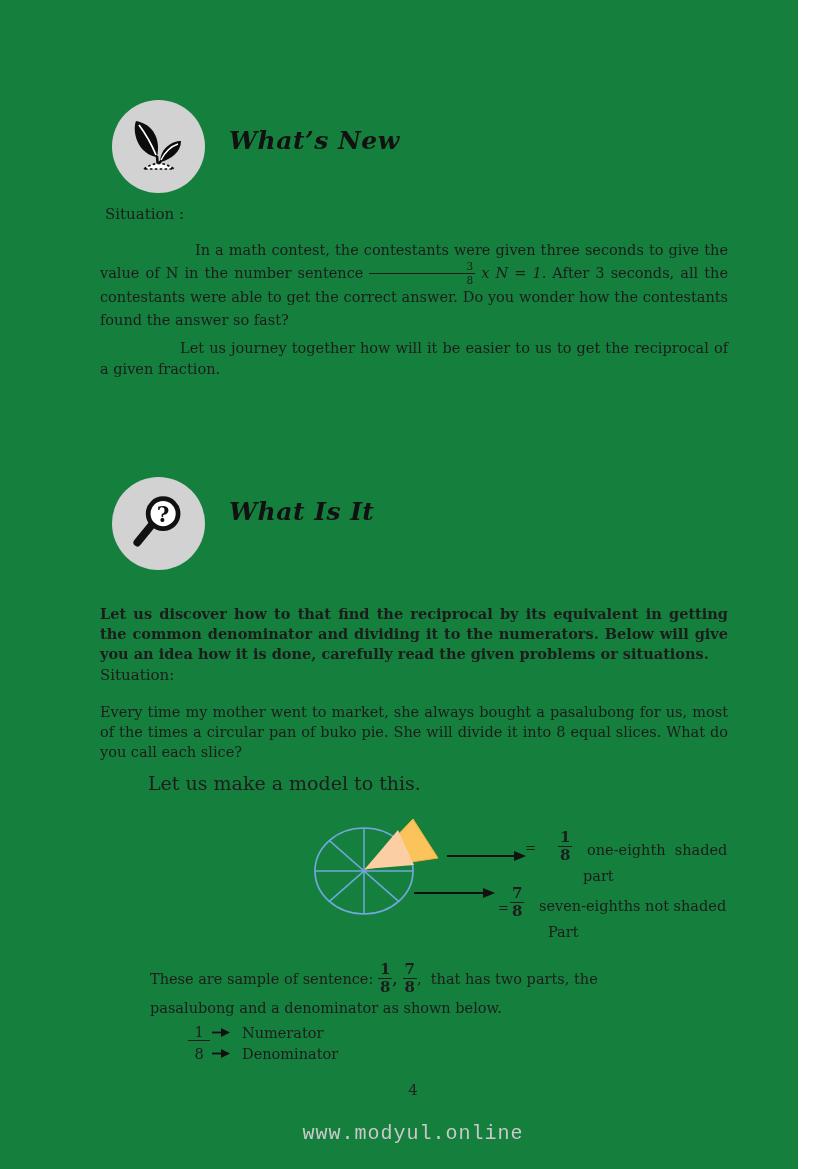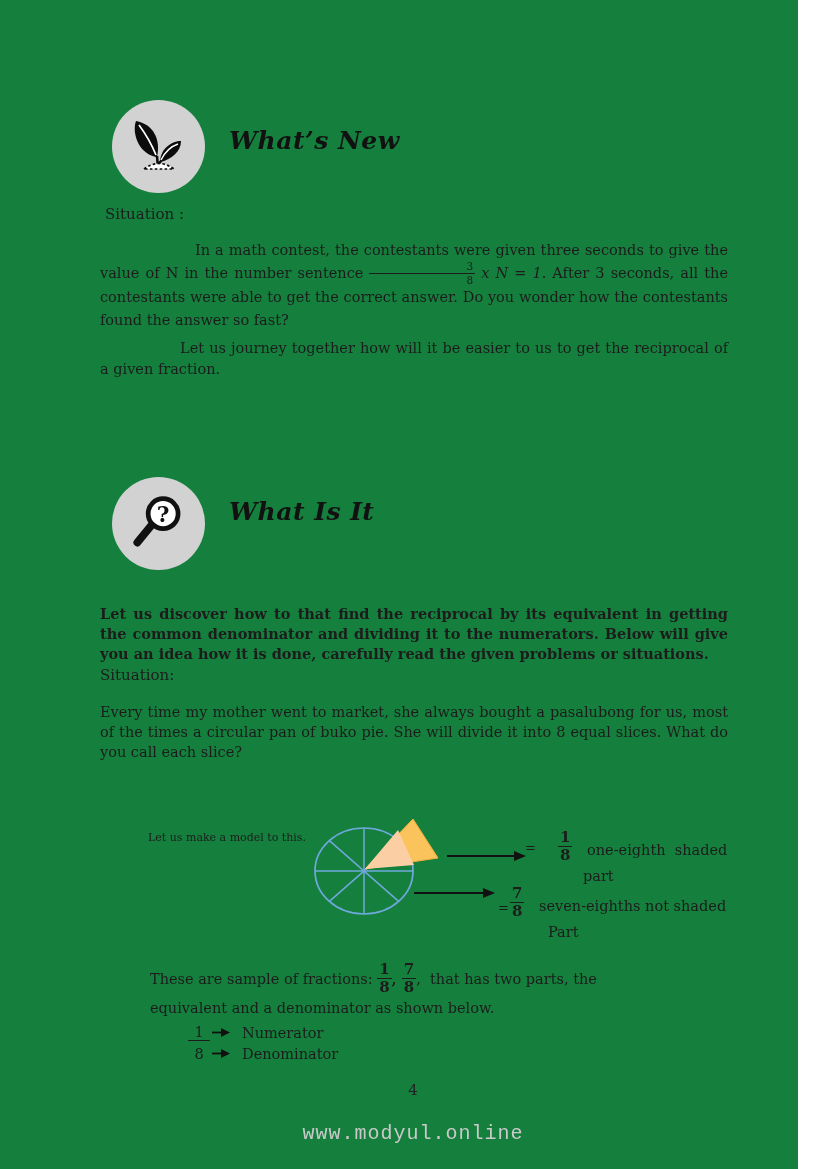--- a/index.html
+++ b/index.html
@@ -105,21 +105,21 @@
     </div>
     <div class="section-heading" style="margin-left:24px;position:relative;top:-12px;">What Is It</div>
   </div>
 
   <p class="abs body-text lh20" style="left:100px;top:604px;font-weight:bold;">Let us discover how to that find the reciprocal by its equivalent in getting the common denominator and dividing it to the numerators. Below will give you an idea how it is done, carefully read the given problems or situations.</p>
 
   <div class="abs situation" style="left:100px;top:666px;">Situation:</div>
 
   <p class="abs body-text lh20" style="left:100px;top:702px;">Every time my mother went to market, she always bought a pasalubong for us, most of the times a circular pan of buko pie. She will divide it into 8 equal slices. What do you call each slice?</p>
 
-  <div class="abs" style="left:148px;top:831px;font-size:11px;">Let us make a model to this.</div>
+  <div class="abs" style="left:148px;top:772px;font-size:19px;">Let us make a model to this.</div>
 
   <svg class="abs" style="left:310px;top:813px;" width="140" height="112" viewBox="0 0 140 112">
     <ellipse cx="54" cy="58" rx="49" ry="43" fill="none" stroke="#6fa8dc" stroke-width="1.7"></ellipse>
     <line x1="54" y1="15" x2="54" y2="101" stroke="#6fa8dc" stroke-width="1.5"></line>
     <line x1="5" y1="58" x2="103" y2="58" stroke="#6fa8dc" stroke-width="1.5"></line>
     <line x1="19.4" y1="88.4" x2="88.6" y2="27.6" stroke="#6fa8dc" stroke-width="1.5"></line>
     <line x1="19.4" y1="27.6" x2="88.6" y2="88.4" stroke="#6fa8dc" stroke-width="1.5"></line>
     <polygon points="55,56 103,6 128,45" fill="#fbc35c" stroke="#f2ae3d" stroke-width="1"></polygon>
     <polygon points="55,56 88,17 104,52" fill="#fbcfa3"></polygon>
   </svg>
@@ -142,33 +142,33 @@
   </svg>
   <div class="abs eq" style="left:498px;top:900px;">=</div>
   <span class="abs frac frac-bold" style="left:510px;top:886px;">
       <span class="fnum">7</span>
       <span class="fden">8</span>
     </span>
   <div class="abs dlabel" style="left:539px;top:898px;">seven-eighths not shaded</div>
   <div class="abs dlabel" style="left:548px;top:924px;">Part</div>
 
   <div class="abs samples-line" style="left:150px;top:962px;">
-    <span class="txt">These are sample of fractions: </span>
+    <span class="txt">These are sample of sentence: </span>
       <span class="frac frac-bold">
         <span class="fnum">1</span>
         <span class="fden">8</span>
       </span>
       <span class="txt" style="font-weight:bold;">, </span>
       <span class="frac frac-bold">
         <span class="fnum">7</span>
         <span class="fden">8</span>
       </span>
       <span class="txt">,  that has two parts, the</span>
   </div>
-  <div class="abs" style="left:150px;top:1000px;font-size:14.5px;">equivalent and a denominator as shown below.</div>
+  <div class="abs" style="left:150px;top:1000px;font-size:14.5px;">pasalubong and a denominator as shown below.</div>
 
   <div class="abs" style="left:188px;top:1020px;">
     <div class="parts-row">
       <span class="parts-val bar-under">1</span>
       <svg class="parts-arrow" width="18" height="9">
         <line x1="0" y1="4.5" x2="10" y2="4.5" stroke="#111" stroke-width="1.8"></line>
         <polygon points="9,0 18,4.5 9,9" fill="#111"></polygon>
       </svg>
       <span class="parts-label">Numerator</span>
     </div>

